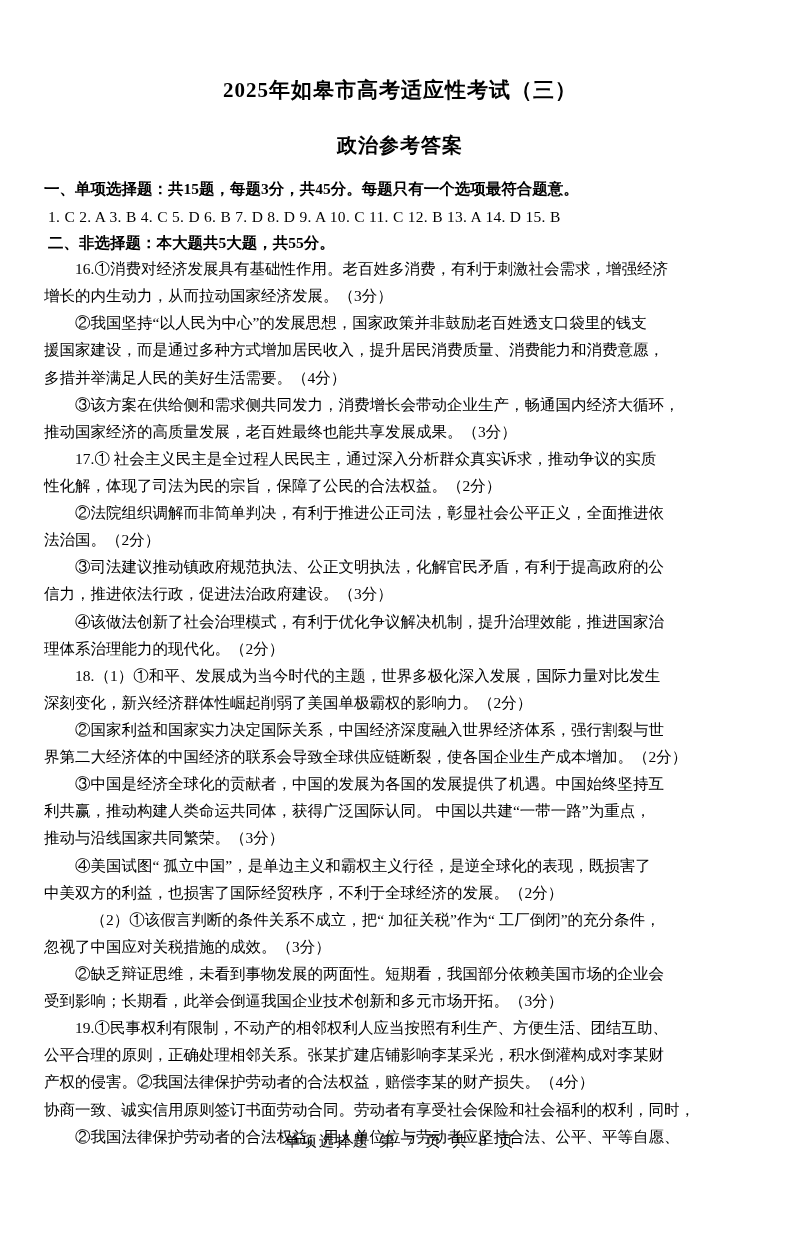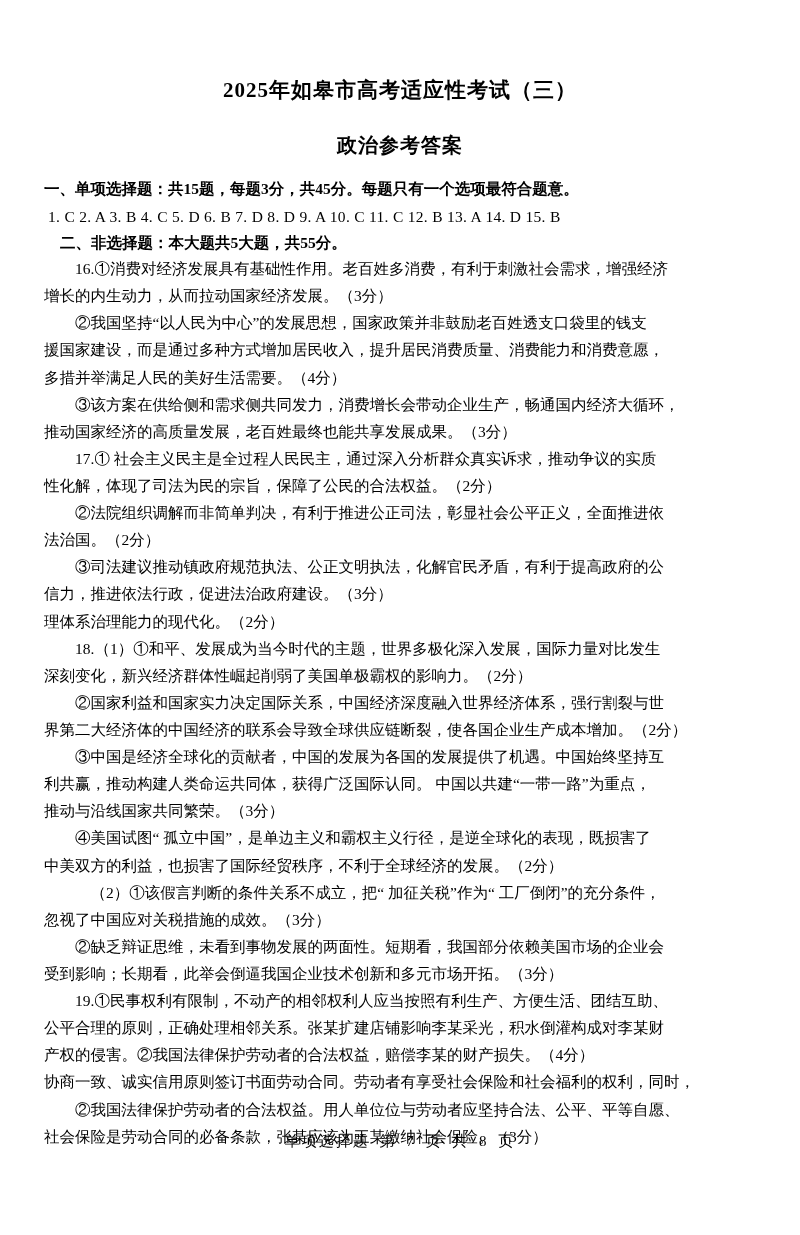--- a/index.html
+++ b/index.html
@@ -47,21 +47,21 @@
   }
   .answer-line {
     font-size: 15.5px;
     margin: 4px 0 0 4px;
     line-height: 1.5;
     letter-spacing: 0.3px;
   }
   .section-head-2 {
     font-size: 15.5px;
     font-weight: bold;
-    margin: 3px 0 0 16px;
+    margin: 3px 0 0 4px;
     line-height: 1.5;
   }
   .para {
     font-size: 15.5px;
     line-height: 1.62;
     margin: 2px 0 0 0;
     text-align: justify;
     text-justify: inter-ideograph;
   }
   .indent1 { text-indent: 2em; }
@@ -107,40 +107,40 @@
       <div class="para noindent">援国家建设，而是通过多种方式增加居民收入，提升居民消费质量、消费能力和消费意愿，</div>
       <div class="para noindent">多措并举满足人民的美好生活需要。（4分）</div>
       <div class="para indent1">③该方案在供给侧和需求侧共同发力，消费增长会带动企业生产，畅通国内经济大循环，</div>
       <div class="para noindent">推动国家经济的高质量发展，老百姓最终也能共享发展成果。（3分）</div>
       <div class="para indent1">17.① 社会主义民主是全过程人民民主，通过深入分析群众真实诉求，推动争议的实质</div>
       <div class="para noindent">性化解，体现了司法为民的宗旨，保障了公民的合法权益。（2分）</div>
       <div class="para indent1">②法院组织调解而非简单判决，有利于推进公正司法，彰显社会公平正义，全面推进依</div>
       <div class="para noindent">法治国。（2分）</div>
       <div class="para indent1">③司法建议推动镇政府规范执法、公正文明执法，化解官民矛盾，有利于提高政府的公</div>
       <div class="para noindent">信力，推进依法行政，促进法治政府建设。（3分）</div>
+      <div class="para indent1">④该做法创新了社会治理模式，有利于优化争议解决机制，提升治理效能，推进国家治</div>
       <div class="para noindent">理体系治理能力的现代化。（2分）</div>
       <div class="para indent1">18.（1）①和平、发展成为当今时代的主题，世界多极化深入发展，国际力量对比发生</div>
       <div class="para noindent">深刻变化，新兴经济群体性崛起削弱了美国单极霸权的影响力。（2分）</div>
       <div class="para indent1">②国家利益和国家实力决定国际关系，中国经济深度融入世界经济体系，强行割裂与世</div>
       <div class="para noindent">界第二大经济体的中国经济的联系会导致全球供应链断裂，使各国企业生产成本增加。（2分）</div>
       <div class="para indent1">③中国是经济全球化的贡献者，中国的发展为各国的发展提供了机遇。中国始终坚持互</div>
       <div class="para noindent">利共赢，推动构建人类命运共同体，获得广泛国际认同。 中国以共建“一带一路”为重点，</div>
       <div class="para noindent">推动与沿线国家共同繁荣。（3分）</div>
       <div class="para indent1">④美国试图“ 孤立中国”，是单边主义和霸权主义行径，是逆全球化的表现，既损害了</div>
       <div class="para noindent">中美双方的利益，也损害了国际经贸秩序，不利于全球经济的发展。（2分）</div>
       <div class="para indent2">（2）①该假言判断的条件关系不成立，把“ 加征关税”作为“ 工厂倒闭”的充分条件，</div>
       <div class="para noindent">忽视了中国应对关税措施的成效。（3分）</div>
       <div class="para indent1">②缺乏辩证思维，未看到事物发展的两面性。短期看，我国部分依赖美国市场的企业会</div>
       <div class="para noindent">受到影响；长期看，此举会倒逼我国企业技术创新和多元市场开拓。（3分）</div>
       <div class="para indent1">19.①民事权利有限制，不动产的相邻权利人应当按照有利生产、方便生活、团结互助、</div>
       <div class="para noindent">公平合理的原则，正确处理相邻关系。张某扩建店铺影响李某采光，积水倒灌构成对李某财</div>
       <div class="para noindent">产权的侵害。②我国法律保护劳动者的合法权益，赔偿李某的财产损失。（4分）</div>
       <div class="para noindent">协商一致、诚实信用原则签订书面劳动合同。劳动者有享受社会保险和社会福利的权利，同时，</div>
       <div class="para indent1">②我国法律保护劳动者的合法权益。用人单位位与劳动者应坚持合法、公平、平等自愿、</div>
-      <div class="para noindent">社会保险是劳动合同的必备条款，张某应该为王某缴纳社会保险。（3分）</div>
     </div>
 
   <div class="footer">
     <span>单项选择题</span>
     <span>第</span>
     <span>7</span>
     <span>页</span>
     <span>共</span>
     <span>8</span>
     <span>页</span>

